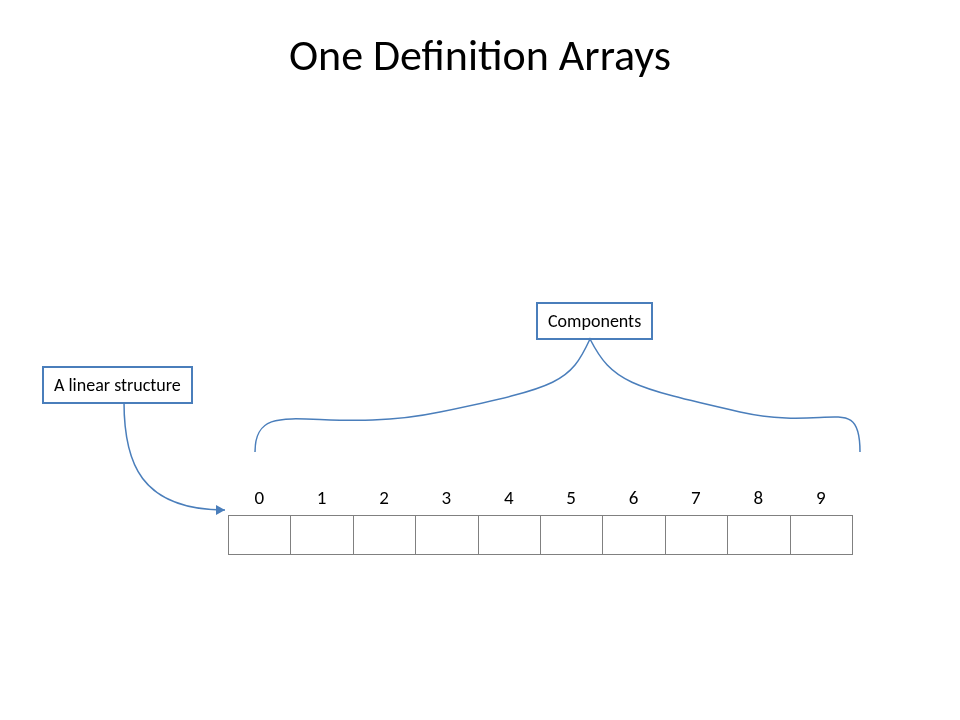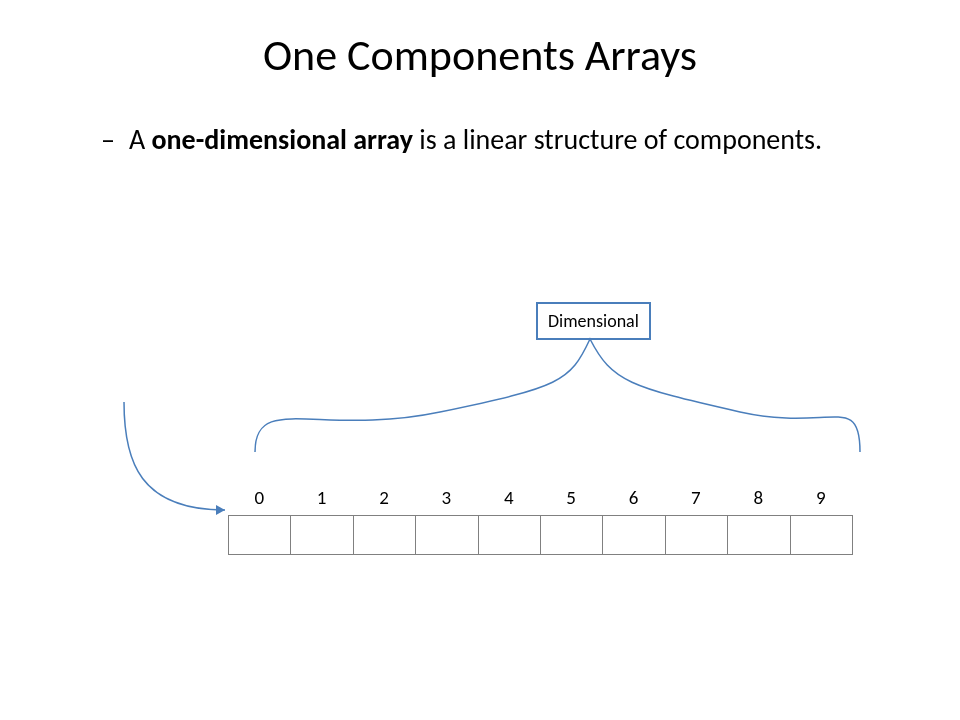--- a/index.html
+++ b/index.html
@@ -95,31 +95,29 @@
   .arr-cell:last-child {
     border-right: 1px solid #808080;
   }
 
 
   svg { position: absolute; left:0; top:0; }
 </style>
 </head>
 <body>
 
-<div class="title">One Components Arrays</div>
+<div class="title">One Definition Arrays</div>
 
 <div class="content">
-  <div class="bullet-l2">
-    <span>A </span><span class="bold">one-dimensional array</span><span> is a linear structure of components.</span>
-  </div>
 </div>
 
 <div class="diagram">
 
-  <div class="label-box label-components">Dimensional</div>
+  <div class="label-box label-components">Components</div>
+  <div class="label-box label-linear">A linear structure</div>
 
   <svg width="960" height="380">
 
     <path d="M 255 160
              C 255 100, 320 145, 440 120
              C 560 95, 570 90, 590 47
              C 612 90, 630 95, 740 120
              C 830 140, 860 100, 860 160" fill="none" stroke="#4A7EBB" stroke-width="1.5"></path>
 
     <path d="M 124 110

